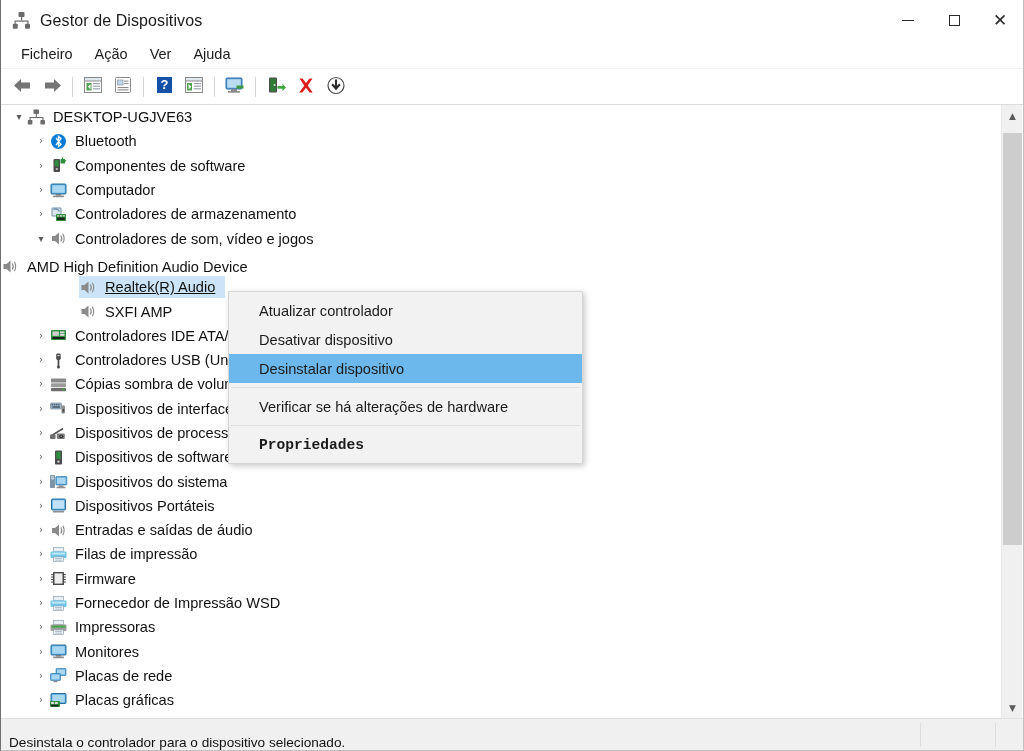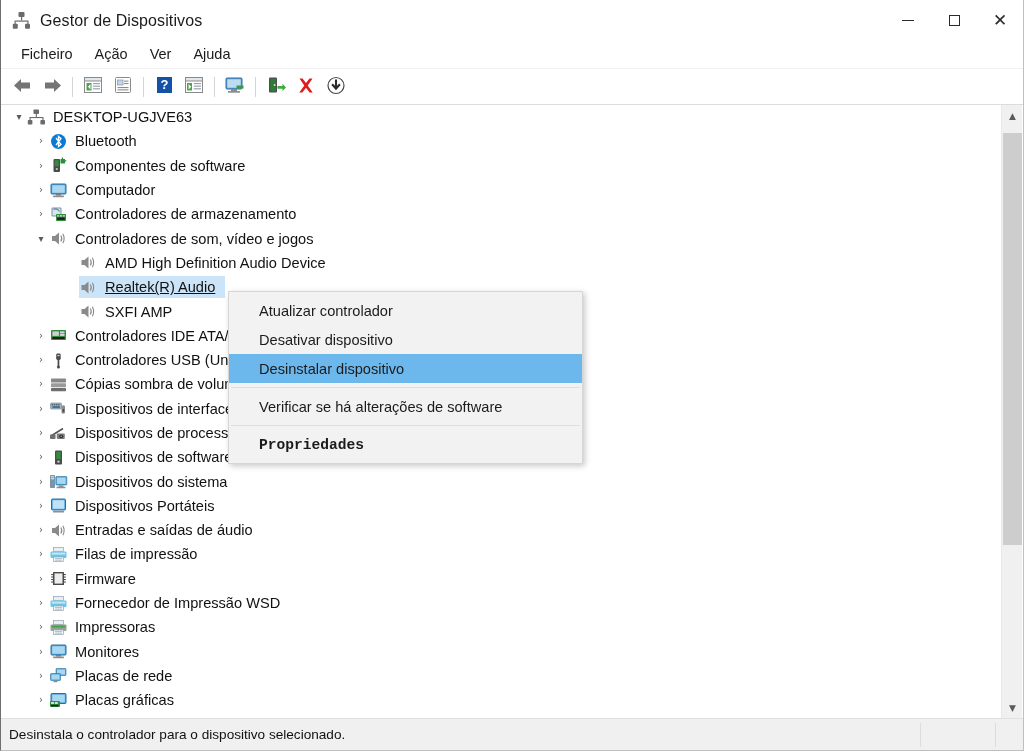--- a/index.html
+++ b/index.html
@@ -146,21 +146,21 @@
     top: 28px; height: 412px;
     background: #cdcdcd;
   }
 
   
   #statusbar {
     position: absolute; left: 0; bottom: 0;
     width: 1022px; height: 32px;
     background: #f0f0f0;
     border-top: 1px solid #dfdfdf;
-    display: flex; align-items: center;
+    display: flex; align-items: flex-end;
   }
   #status-text {
     font-size: 13.6px; color: #111;
     padding-left: 8px; white-space: nowrap;
   }
   .status-div {
     position: absolute; top: 4px; width: 1px; height: 24px;
     background: #dcdcdc;
   }
 
@@ -424,21 +424,21 @@
       <span class="ic">
         <svg width="19" height="17" viewBox="0 0 19 17">
           <path d="M3 6 L6 6 L10 2.5 L10 14.5 L6 11 L3 11 Z" fill="#8a8a8a"></path>
           <path d="M11.8 5.5 Q13.8 8.5 11.8 11.5" stroke="#8a8a8a" stroke-width="1.1" fill="none"></path>
           <path d="M13.8 3.8 Q16.6 8.5 13.8 13.2" stroke="#8a8a8a" stroke-width="1.1" fill="none"></path>
         </svg>
       </span>
       <span class="lbl">Controladores de som, vídeo e jogos</span>
     </div>
 
-    <div class="tree-row" style="padding-left:78px;">
+    <div class="tree-row" style="align-items:flex-end;">
       <span class="ic">
         <svg width="19" height="17" viewBox="0 0 19 17">
           <path d="M2.5 6 L5.5 6 L9.5 2.5 L9.5 14.5 L5.5 11 L2.5 11 Z" fill="#8a8a8a"></path>
           <path d="M11.3 5.5 Q13.3 8.5 11.3 11.5" stroke="#8a8a8a" stroke-width="1.1" fill="none"></path>
           <path d="M13.3 3.8 Q16.1 8.5 13.3 13.2" stroke="#8a8a8a" stroke-width="1.1" fill="none"></path>
         </svg>
       </span>
       <span class="lbl">AMD High Definition Audio Device</span>
     </div>
 
@@ -716,21 +716,21 @@
     <div class="sb-arrow down">
       <span>▼</span>
     </div>
   </div>
 
   <div id="ctxmenu">
     <div class="ctx-item">Atualizar controlador</div>
     <div class="ctx-item">Desativar dispositivo</div>
     <div class="ctx-item highlight">Desinstalar dispositivo</div>
     <div class="ctx-sep"></div>
-    <div class="ctx-item">Verificar se há alterações de software</div>
+    <div class="ctx-item">Verificar se há alterações de hardware</div>
     <div class="ctx-sep"></div>
     <div class="ctx-item bold">Propriedades</div>
   </div>
 
   <div id="statusbar">
     <span id="status-text">Desinstala o controlador para o dispositivo selecionado.</span>
     <span class="status-div" style="left:919px;"></span>
     <span class="status-div" style="left:994px;"></span>
   </div>
 

